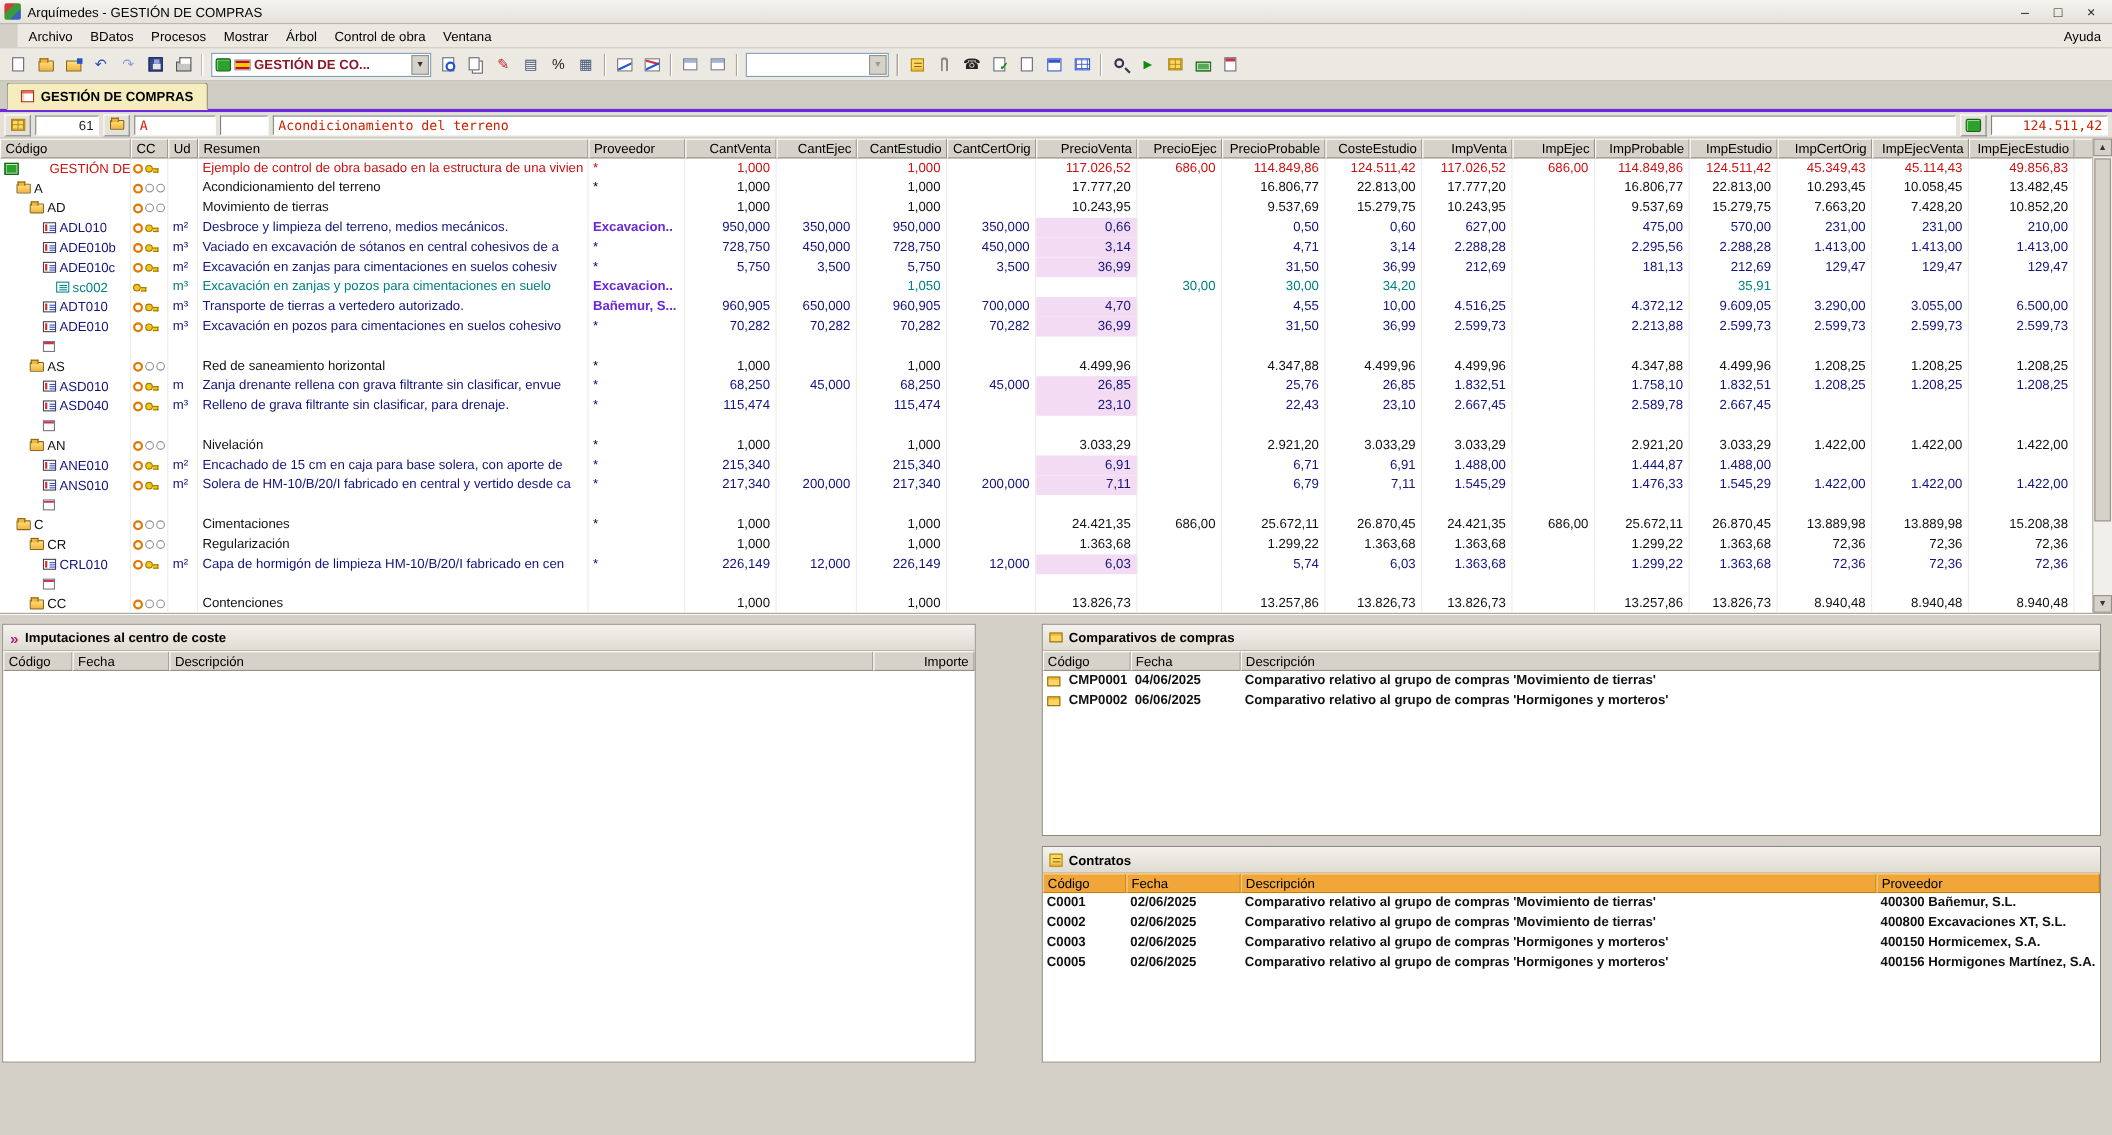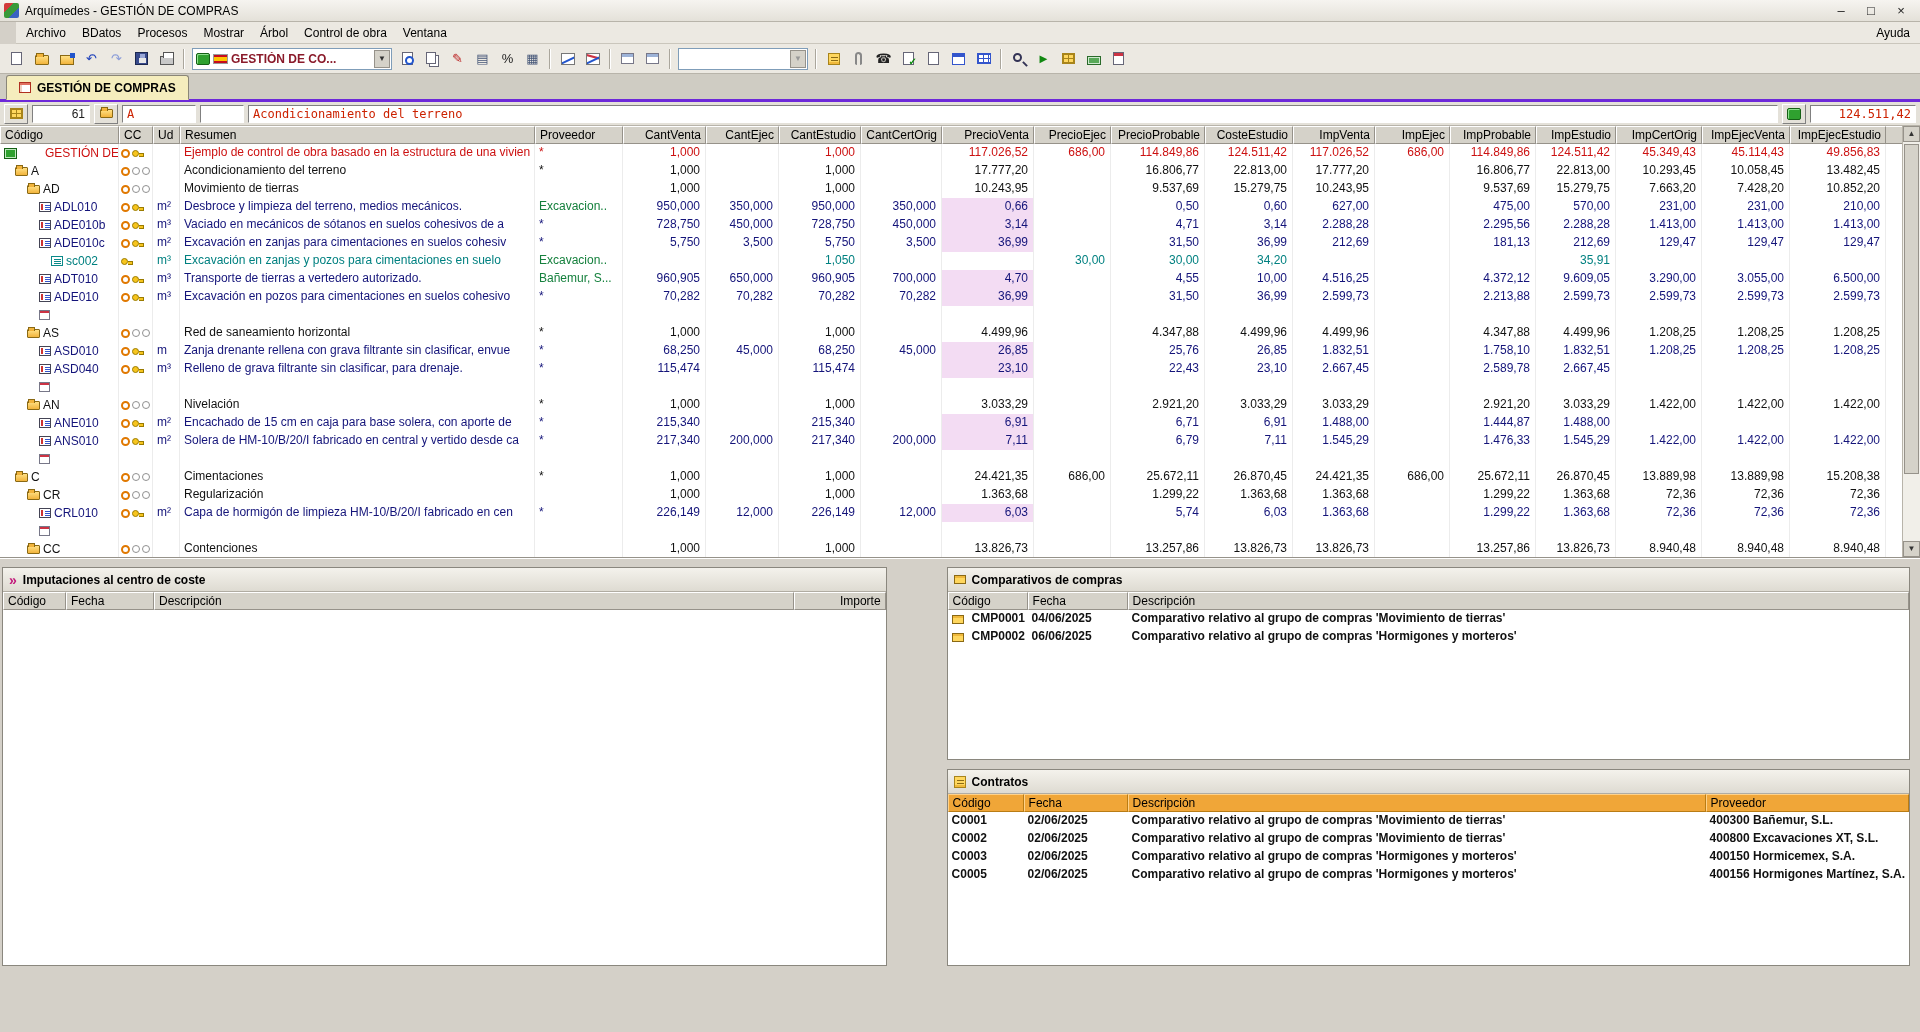--- a/index.html
+++ b/index.html
@@ -137,21 +137,21 @@
   .gc.fill { border-right:none; }
   .gc.tree { display:flex; align-items:center; gap:3px; padding-right:0; }
   .gc.ccc { display:flex; align-items:center; gap:2px; padding:0 2px; }
   .code { overflow:hidden; white-space:nowrap; }
   .lvl0 .tree { padding-left:4px;gap:28px; } .lvl1 .tree { padding-left:15px; } .lvl2 .tree { padding-left:27px;text-align:center; }
   .lvl3 .tree { padding-left:39px; } .lvl4 .tree { padding-left:51px; }
   .r-red  { color:#cc1111; }
   .r-chap { color:#111; }
   .r-item { color:#14147a; }
   .r-teal { color:#008080; }
-  .prov.b { font-weight:normal; color:#15803d; }
+  .prov.b { font-weight:bold; color:#6d28d9; }
   .pv-hl { background:#f3dcf3; }
   .ticon { display:inline-block; flex:none; position:relative; }
   .ic-root { width:13px; height:11px; background:#2fa12f; border:1px solid #156015;
              box-shadow:inset 0 0 0 1px #bfe8bf; }
   .ic-folder { width:13px; height:9px; background:linear-gradient(#ffe084,#f2b43c);
              border:1px solid #8a6914; border-radius:1px; }
   .ic-folder::before { content:""; position:absolute; top:-3px; left:0; width:5px; height:3px;
              background:#f2b43c; border:1px solid #8a6914; border-bottom:none; }
   .ic-doc { width:12px; height:10px; background:#fff; border:1px solid #445; }
   .ic-doc::before { content:""; position:absolute; left:1px; top:1px; width:2px; height:6px; background:#cc3333; }
@@ -527,21 +527,21 @@
             <div class="gc tree">
               <span class="ticon ic-doc"></span>
               <span class="code">ADE010b</span>
             </div>
             <div class="gc ccc">
               <span class="cci cc-ring"></span>
               <span class="cci cc-key"></span>
 
             </div>
             <div class="gc">m³</div>
-            <div class="gc">Vaciado en mecánicos de sótanos en suelos cohesivos de a</div>
+            <div class="gc">Vaciado en excavación de sótanos en central cohesivos de a</div>
             <div class="gc prov">*</div>
             <div class="gc n">728,750</div>
             <div class="gc n">450,000</div>
             <div class="gc n">728,750</div>
             <div class="gc n">450,000</div>
             <div class="gc n pv-hl">3,14</div>
             <div class="gc n"></div>
             <div class="gc n">4,71</div>
             <div class="gc n">3,14</div>
             <div class="gc n">2.288,28</div>

